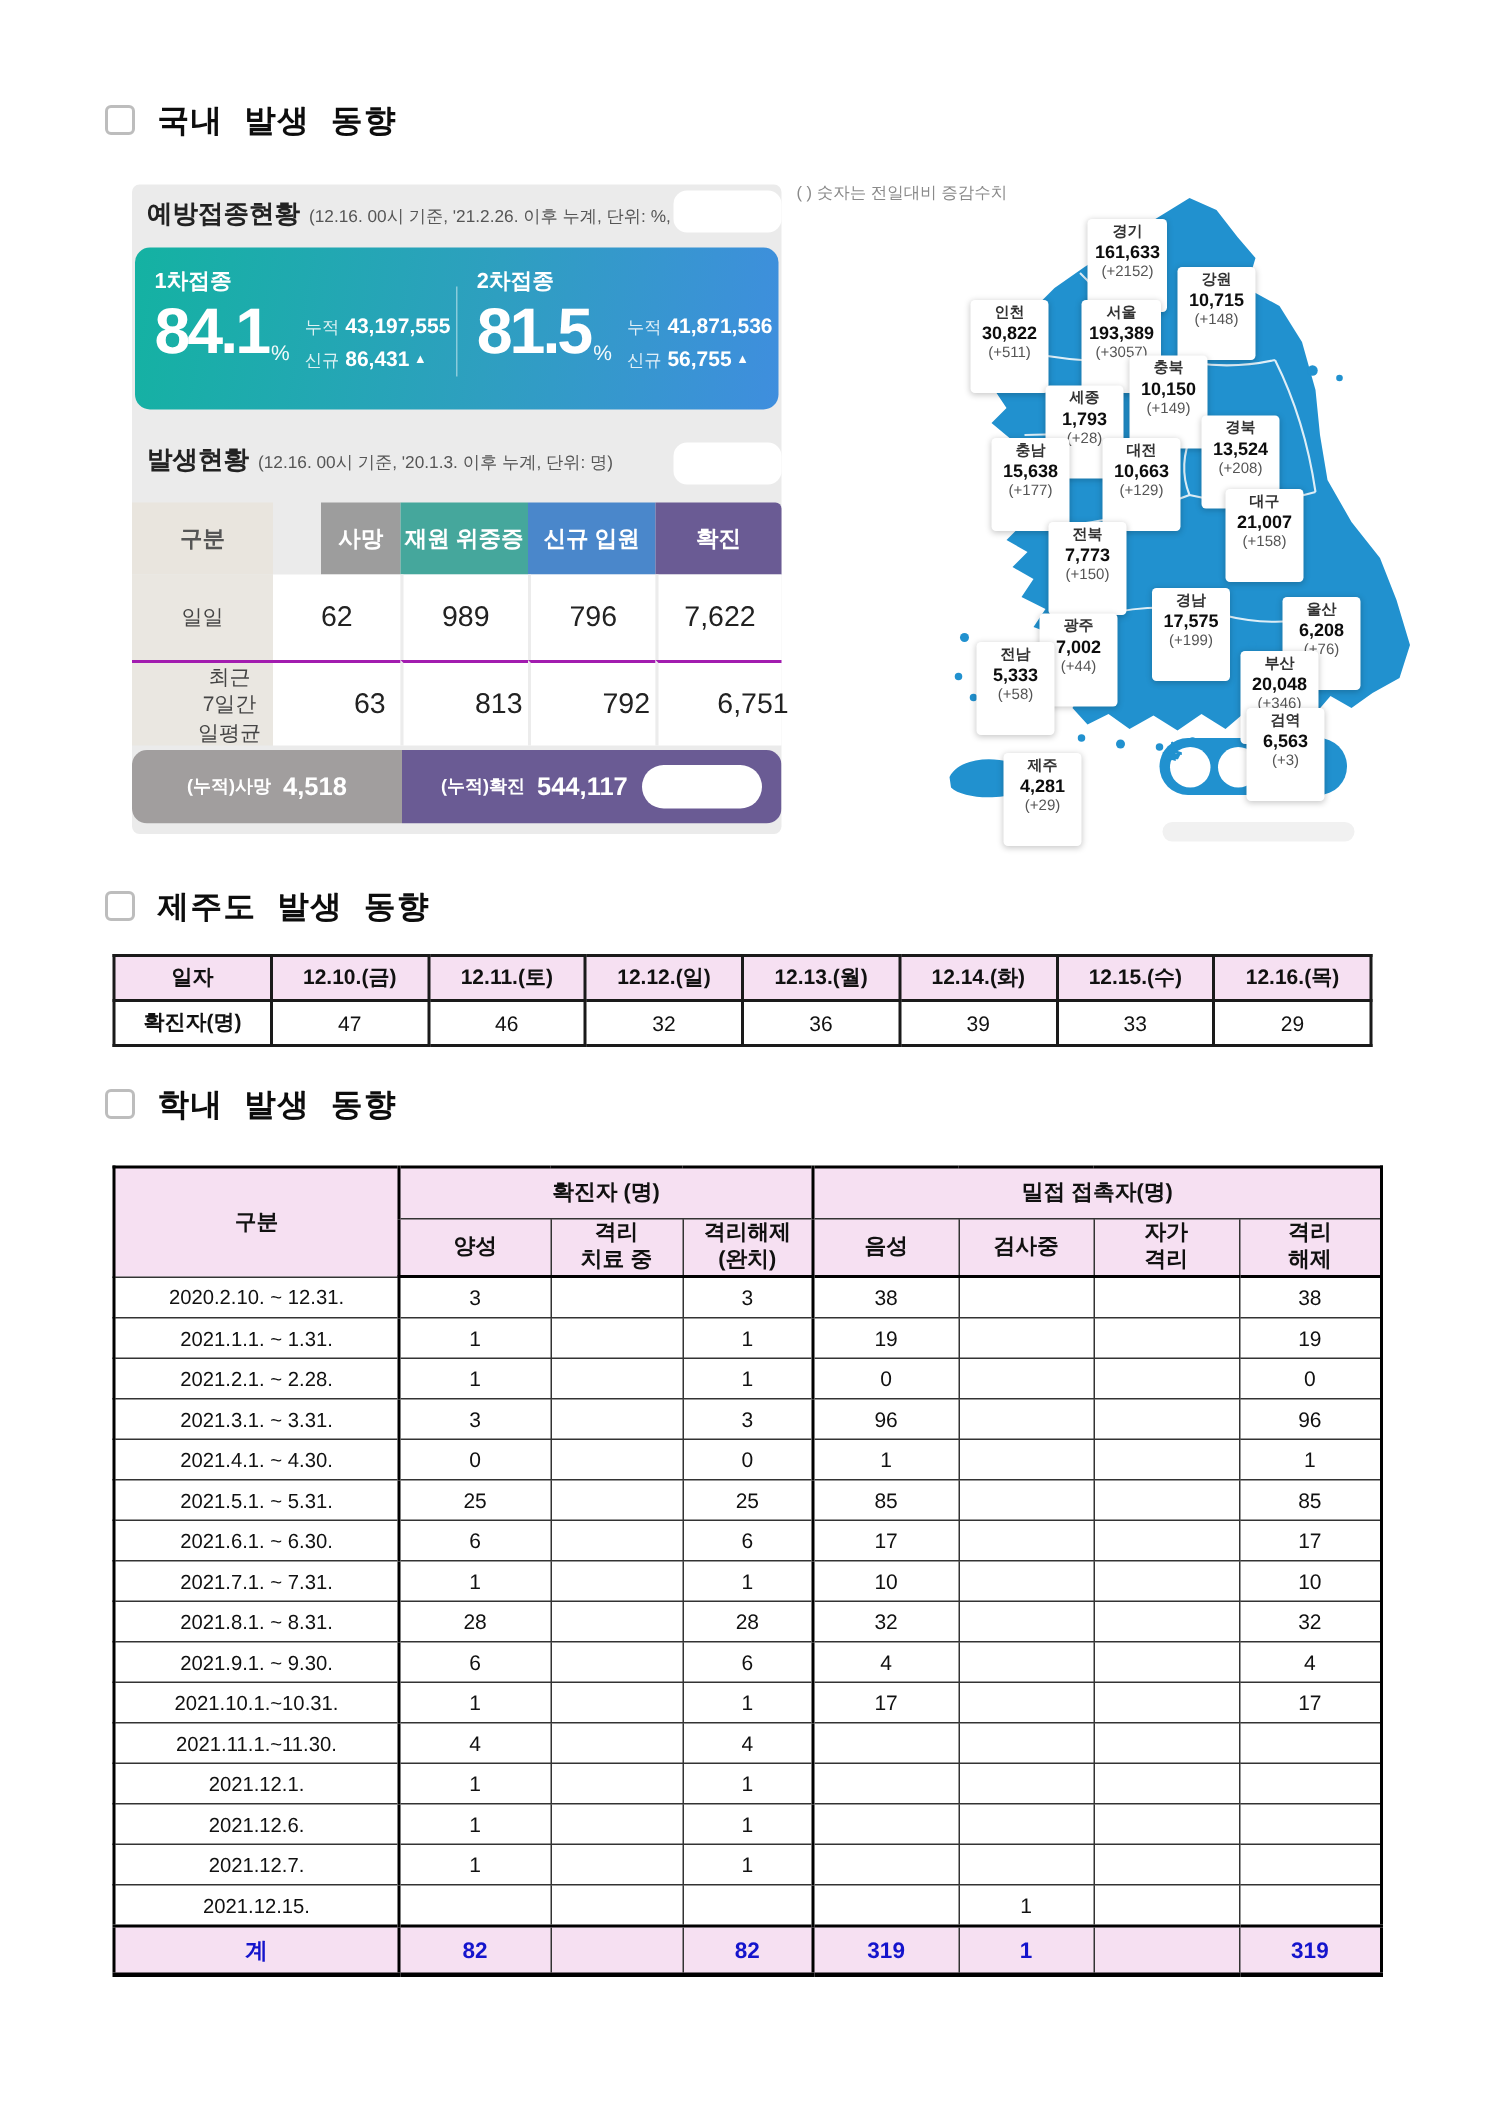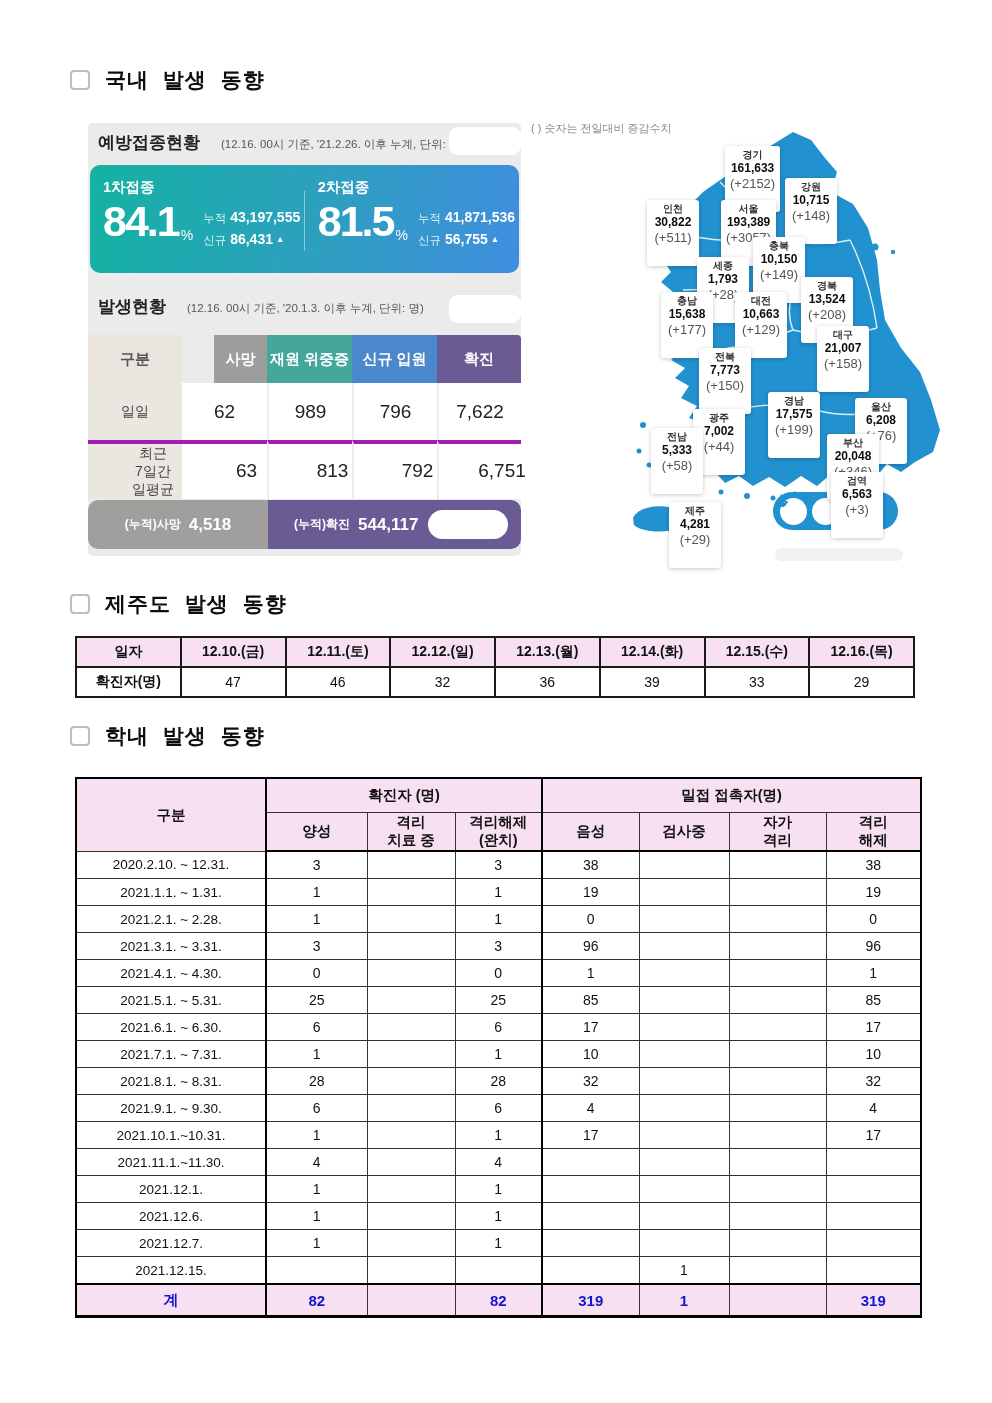--- a/index.html
+++ b/index.html
@@ -6,21 +6,21 @@
   .canvas{position:relative;width:992px;height:1403px;background:#fff;overflow:hidden;
           font-family:"Liberation Sans","DejaVu Sans",sans-serif;color:#111;}
 
   
   .sec-head{position:absolute;left:70px;display:flex;align-items:center;gap:15px;}
   .chk{width:16px;height:16px;border:2px solid #bdbdbd;border-radius:4px;background:#fff;flex:0 0 auto;}
   .sec-title{font-size:21px;font-weight:bold;color:#0d0d0d;word-spacing:7px;letter-spacing:1px;}
 
   
   .vx-panel{position:absolute;left:88px;top:123px;width:433px;height:433px;background:#ebebeb;border-radius:5px;}
-  .vx-trow{position:absolute;left:10px;right:8px;display:flex;align-items:baseline;gap:21px;}
+  .vx-trow{position:absolute;left:10px;right:8px;display:flex;align-items:baseline;gap:6px;}
   .vx-trow.t1{top:8px;}
   .vx-trow.t2{top:172px;}
   .vx-title{font-size:17px;font-weight:bold;color:#222;}
   .vx-sub{font-size:11.5px;color:#555;}
   .blob{position:absolute;background:#fff;border-radius:9px;width:72px;height:28px;}
   .blob.b1{left:361px;top:4px;}
   .blob.b2{left:361px;top:172px;}
 
   .vx-grad{position:absolute;left:2px;top:42px;width:429px;height:108px;border-radius:10px;
            background:linear-gradient(100deg,#14b2a2 0%,#2e9fc0 55%,#3f8ede 100%);color:#fff;display:flex;}
@@ -41,37 +41,37 @@
   .ob-h .cell{display:flex;align-items:center;justify-content:center;font-size:15px;font-weight:bold;color:#fff;}
   .h0{background:#e9e5de;color:#555 !important;}
   .h1{background:#9d9d9d;margin-left:32px;}
   .h2{background:#45a79c;}
   .h3{background:#4a87cb;}
   .h4{background:#6a5b94;border-radius:0 4px 0 0;}
   .ob-d{height:57px;}
   .ob-d .cell{display:flex;align-items:center;justify-content:center;background:#fff;font-size:19px;color:#222;}
   .ob-d .lbl{background:#eae7e1;font-size:14px;color:#444;text-align:center;line-height:1.3;word-break:keep-all;padding:0 8px;}
   .ob-d .cell + .cell + .cell{border-left:2px solid #ececec;}
-  .ob-d2 .cell{border-top:4px solid #a21caf;padding-left:44px;}
+  .ob-d2 .cell{border-top:2px solid #a21caf;padding-left:44px;}
   .ob-f{display:flex;height:49px;border-radius:10px;overflow:hidden;margin-top:3px;color:#fff;}
   .ob-fd{width:180px;background:#a19e9e;display:flex;align-items:center;justify-content:center;gap:8px;}
   .ob-fc{flex:1;background:#6a5b94;display:flex;align-items:center;padding-left:26px;gap:8px;position:relative;}
   .fl{font-size:12px;font-weight:bold;}
   .fv{font-size:17px;font-weight:bold;}
   .pill{position:absolute;right:13px;top:10px;width:80px;height:29px;background:#fff;border-radius:15px;}
 
   
   .map-note{position:absolute;left:531px;top:121px;font-size:11px;color:#8a8a8a;}
   .map{position:absolute;left:625px;top:120px;width:367px;height:470px;}
   .map svg{position:absolute;left:0;top:0;}
   .rgn{position:absolute;background:#fff;border-radius:3px;box-shadow:0 1px 4px rgba(0,0,0,.22);
        padding:3px 5px 20px 5px;text-align:center;min-width:42px;z-index:3;}
   .rn{font-size:10px;font-weight:bold;color:#333;line-height:1.2;}
   .rv{font-size:12px;font-weight:bold;color:#0d0d0d;line-height:1.25;}
-  .rd{font-size:13px;color:#555;line-height:1.2;}
+  .rd{font-size:10px;color:#555;line-height:1.2;}
   .qpill{position:absolute;left:148px;top:372px;width:118px;height:38px;background:#2191cf;border-radius:19px;
          display:flex;align-items:center;padding-left:7px;gap:5px;z-index:2;}
   .qicon{width:27px;height:27px;border-radius:50%;background:#fff;display:flex;align-items:center;justify-content:center;}
   .gblob{position:absolute;left:150px;top:428px;width:128px;height:13px;background:#f1f1f1;border-radius:7px;z-index:1;}
 
   
   .jeju{position:absolute;left:75px;top:636px;width:840px;border-collapse:collapse;table-layout:fixed;}
   .jeju th,.jeju td{border:2px solid #1a1a1a;text-align:center;height:26px;font-size:14px;color:#111;}
   .jeju th{background:#f6e0f2;font-weight:bold;}
   .jeju td.rl{font-weight:bold;}

